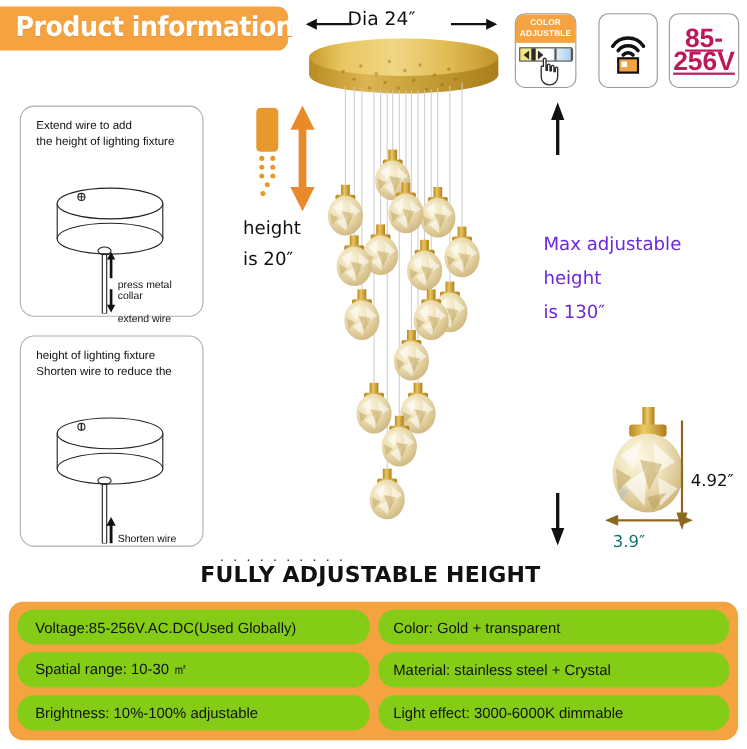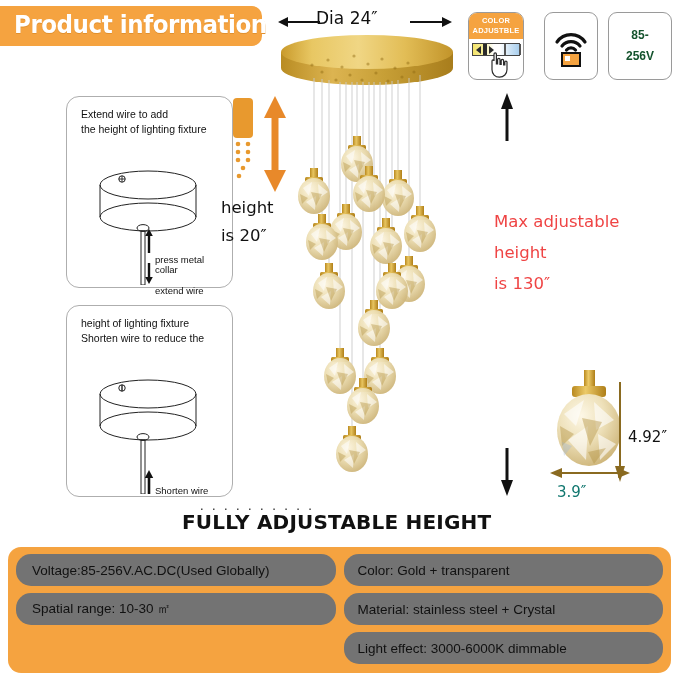--- a/index.html
+++ b/index.html
@@ -64,27 +64,28 @@
 
   #badge-remote{left:544px;top:12px;width:54px;height:68px;}
   #badge-remote .inner{
     width:100%;height:100%;display:flex;align-items:center;justify-content:center;
   }
 
   #badge-voltage{left:608px;top:12px;width:64px;height:68px;}
   #badge-voltage .vtxt{
     width:100%;height:100%;
     display:flex;flex-direction:column;align-items:center;justify-content:center;
-    font-size:12px;font-weight:bold;line-height:21px;color:#14532d;
+    font-size:24px;font-weight:bold;line-height:21px;color:#be185d;
     font-family:"Liberation Sans", sans-serif;
+    text-decoration:underline;
   }
 
   
   .instr-box{
-    border:1px solid #aeaeae;border-radius:13px;background:#fff;margin-left:48px;
+    border:1px solid #aeaeae;border-radius:13px;background:#fff;
   }
   #instr-box-1{left:18px;top:96px;width:165px;height:190px;}
   #instr-box-2{left:18px;top:305px;width:165px;height:190px;}
   .instr-text{
     position:absolute;left:14px;top:10px;width:150px;
     font-size:10.5px;line-height:15px;color:#111;
     font-family:"Liberation Sans", sans-serif;
   }
   .lbl{
     position:absolute;font-size:9.5px;color:#111;
@@ -98,21 +99,21 @@
   }
 
   
   #shortest-text{
     left:221px;top:194px;width:110px;
     font-size:16.5px;line-height:28px;color:#111;
     font-family:"DejaVu Sans", sans-serif;
   }
   #max-text{
     left:494px;top:206px;width:165px;
-    font-size:16.5px;line-height:31px;color:#ef4444;
+    font-size:16.5px;line-height:31px;color:#6d28d9;
     font-family:"DejaVu Sans", sans-serif;
   }
   #crystal-h-label{
     left:628px;top:428px;font-size:15px;color:#111;
     font-family:"DejaVu Sans", sans-serif;white-space:nowrap;
   }
   #crystal-w-label{
     left:557px;top:483px;font-size:15px;color:#0f766e;
     font-family:"DejaVu Sans", sans-serif;white-space:nowrap;
   }
@@ -130,21 +131,21 @@
 
   
   #spec-panel{
     left:8px;top:547px;width:663px;height:126px;
     background:#F5A340;border-radius:13px;
     box-sizing:border-box;padding:7px 8px;
     display:flex;gap:8px;
   }
   .spec-col{flex:1;display:flex;flex-direction:column;gap:7px;}
   .spec-pill{
-    background:#737373;border-radius:15px;
+    background:#84cc16;border-radius:15px;
     height:32px;display:flex;align-items:center;
     padding-left:16px;
     font-size:13.5px;color:#111;
     font-family:"Liberation Sans", sans-serif;
     white-space:nowrap;
     box-sizing:border-box;
   }
   .spec-pill.r{padding-left:14px;}
 </style>
 </head>
@@ -657,19 +658,20 @@
 </svg>
 <span class="abs" id="crystal-w-label">3.9″</span>
 
 <span class="abs" id="fah-dots">. . . . . . . . . .</span>
 <span class="abs" id="fah-title">FULLY ADJUSTABLE  HEIGHT</span>
 
 <div class="abs" id="spec-panel">
   <div class="spec-col">
     <div class="spec-pill">Voltage:85-256V.AC.DC(Used Globally)</div>
     <div class="spec-pill">Spatial range: 10-30 ㎡</div>
+    <div class="spec-pill">Brightness: 10%-100% adjustable</div>
   </div>
   <div class="spec-col">
     <div class="spec-pill r">Color:  Gold  + transparent</div>
     <div class="spec-pill r">Material: stainless steel + Crystal</div>
     <div class="spec-pill r">Light effect: 3000-6000K dimmable</div>
   </div>
 </div>
 
 </body></html>

